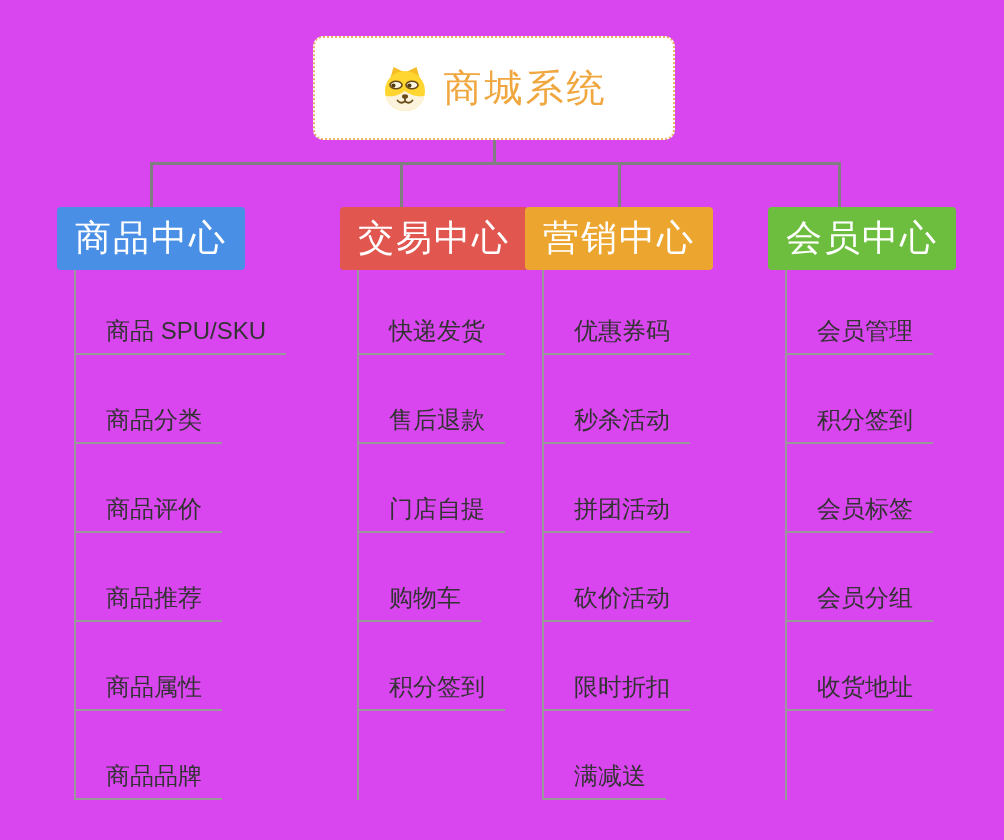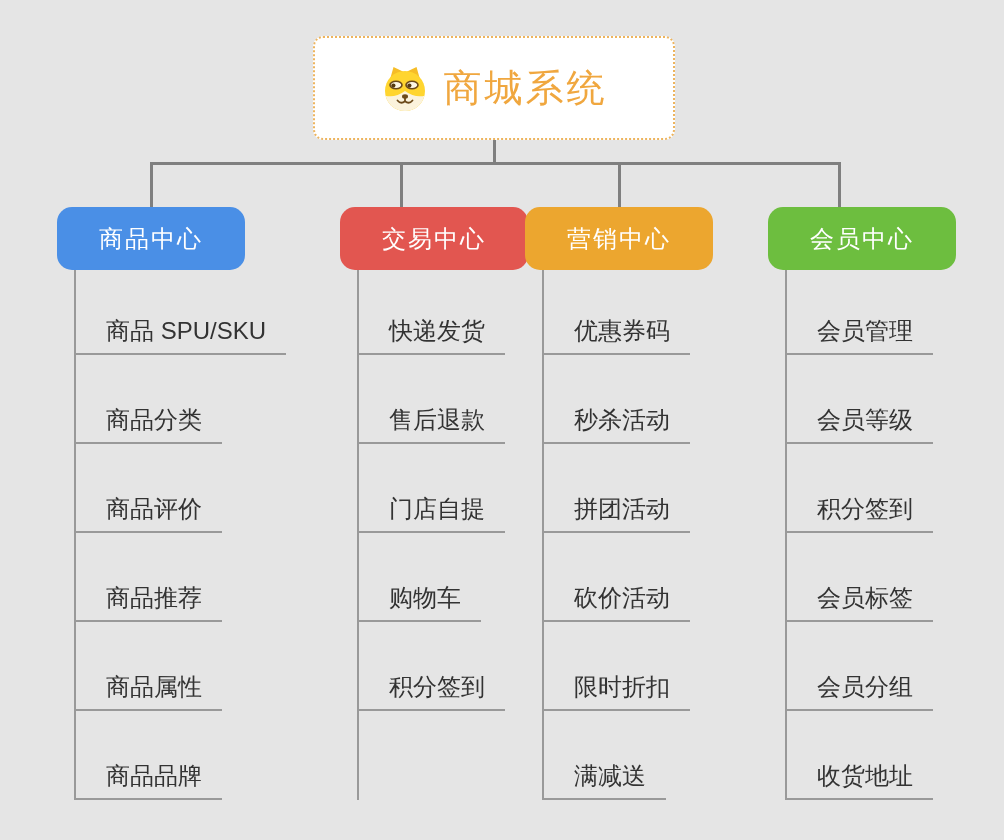--- a/index.html
+++ b/index.html
@@ -31,44 +31,44 @@
   .root-title {
     font-size:38px; letter-spacing:3px;
     color:var(--roottext,#f0a73f);
     white-space:nowrap;
   }
   .dog { flex:0 0 auto; }
   
   .branch { position:absolute; top:207px; }
   .branch-header {
     position:relative; z-index:2;
-    width:188px; height:63px; border-radius:15px;
+    width:188px; height:63px; border-radius:4px;
     display:flex; align-items:center; justify-content:center;
-    color:#ffffff; font-size:24px; letter-spacing:2px;
+    color:#ffffff; font-size:36px; letter-spacing:2px;
     white-space:nowrap;
   }
   .children { position:absolute; left:17px; top:63px; z-index:1; }
   .children::before {            
     content:""; position:absolute; left:0; top:0;
     width:2px; height:530px;
     background:var(--childline,#999999);
   }
   .child-row { height:89px; display:flex; align-items:flex-end; }
   .child-row:first-child { height:85px; }
   .child-label {
     display:inline-block; white-space:nowrap;
     border-bottom:2px solid var(--childline,#999999);
     padding:0 20px 6px 32px;
     font-size:24px; color:var(--childtext,#333333);text-align:center;
   }
 </style>
 </head>
 <body>
 
-<div id="canvas" style="background: #e5e5e5; --tree: #7f7f7f; --childline: #999999; --childtext: #333333; --roottext: #f0a73f; --rootborder: #edb45e;">
+<div id="canvas" style="background: #d946ef; --tree: #7f7f7f; --childline: #999999; --childtext: #333333; --roottext: #f0a73f; --rootborder: #edb45e;">
 
   <div id="connectors">
     <div class="line" id="root-stem"></div>
     <div class="line" id="hbar"></div>
 
   <div class="line drop" style="left: 149.5px;"></div>
       <div class="line drop" style="left: 399.5px;"></div>
       <div class="line drop" style="left: 617.5px;"></div>
       <div class="line drop" style="left: 837.5px;"></div>
     </div>
@@ -169,23 +169,20 @@
         </div>
     </div>
 
     <div class="branch" style="left: 768px;">
       <div class="branch-header" style="background: rgb(109, 190, 63);">会员中心</div>
       <div class="children">
           <div class="child-row">
             <span class="child-label">会员管理</span>
           </div>
           <div class="child-row">
-            <span class="child-label">会员等级</span>
-          </div>
-          <div class="child-row">
             <span class="child-label">积分签到</span>
           </div>
           <div class="child-row">
             <span class="child-label">会员标签</span>
           </div>
           <div class="child-row">
             <span class="child-label">会员分组</span>
           </div>
           <div class="child-row">
             <span class="child-label">收货地址</span>

